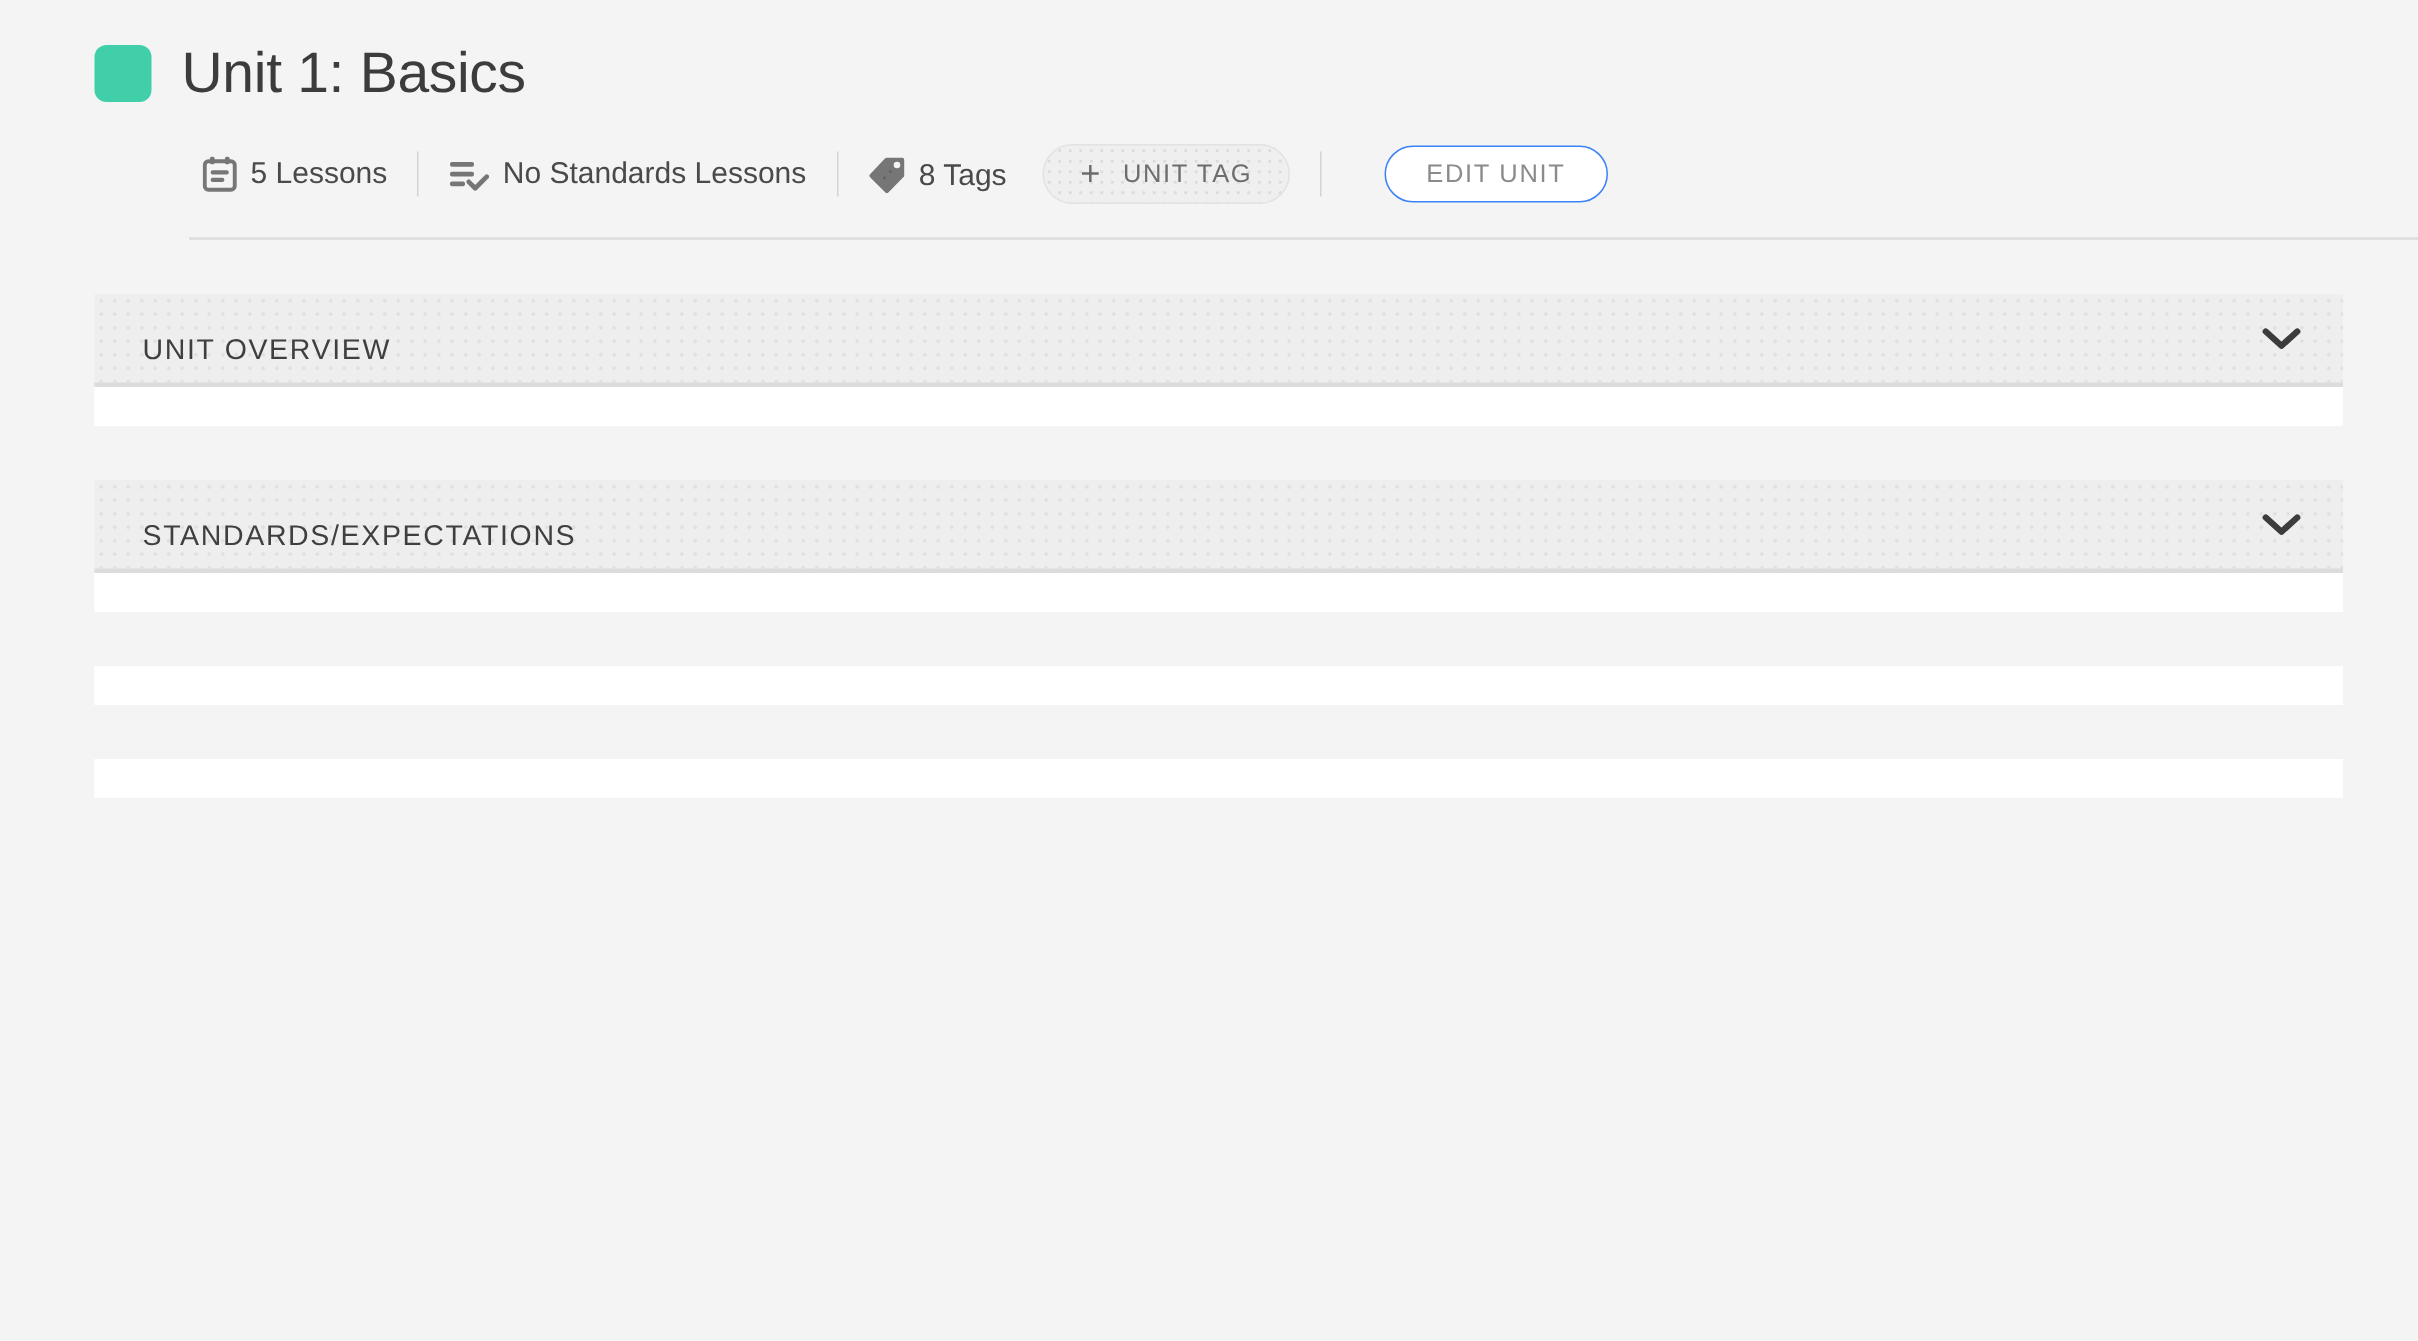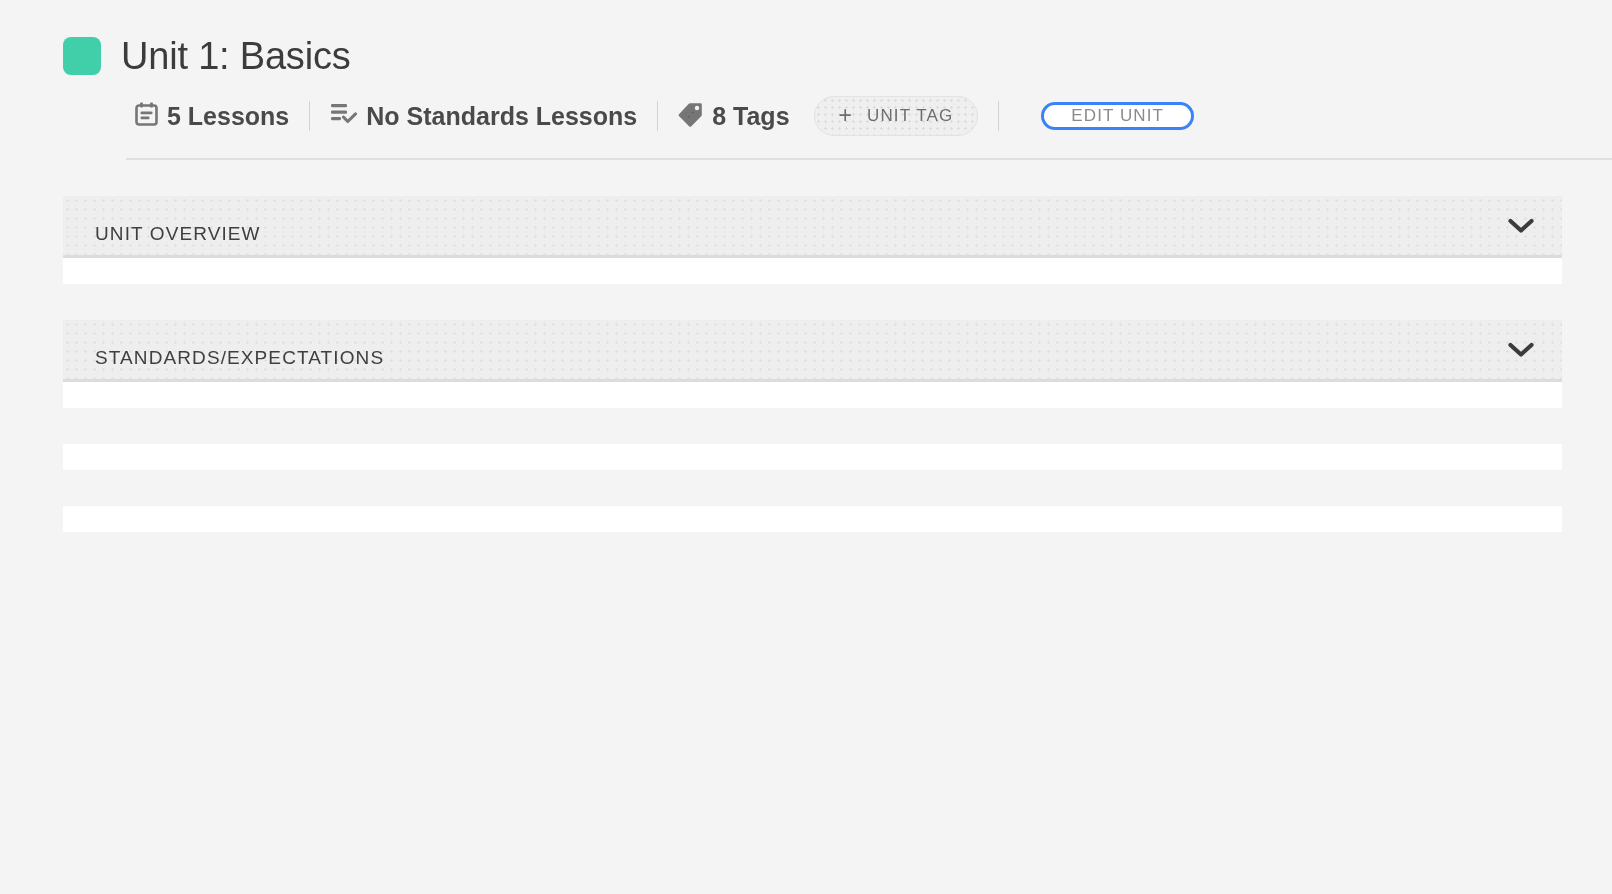--- a/index.html
+++ b/index.html
@@ -19,21 +19,20 @@
     background: #f4f4f4;
   }
 
   
   .unit-header {
     padding: 30px 0 0 63px;
   }
 
   .title-row {
     display: flex;
-    align-items: center;
     gap: 20px;
     height: 52px;
   }
 
   .color-swatch {
     width: 38px;
     height: 38px;
     border-radius: 8px;
     background: #40cfa8;
     flex: 0 0 auto;
@@ -52,25 +51,25 @@
   .meta-row {
     display: flex;
     align-items: center;
     margin-top: 14px;
     padding-left: 72px;
     height: 40px;
   }
 
   .meta-item {
     display: flex;
-    align-items: flex-start;
+    align-items: flex-end;
     gap: 9px;
     color: #4a4a4a;
-    font-size: 25px;
-    font-weight: bold;
+    font-size: 20px;
+    font-weight: normal;
     white-space: nowrap;
   }
 
   .meta-sep {
     width: 1px;
     height: 30px;
     background: #d3d3d3;
     margin: 0 20px;
     flex: 0 0 auto;
   }
@@ -107,25 +106,25 @@
     color: #6d6d6d;
     font-weight: 400;
     position: relative;
     top: -1px;
   }
 
   .btn-edit-unit {
     display: inline-flex;
     align-items: center;
     justify-content: center;
-    height: 28px;
+    height: 38px;
     padding: 0 27px;
     margin-left: 22px;
     border-radius: 19px;
-    border: 3px solid #3b82f6;
+    border: 1px solid #3b82f6;
     background: #ffffff;
     color: #8b8b8b;
     font-size: 17px;
     letter-spacing: 1.1px;
     cursor: pointer;
     white-space: nowrap;
   }
 
   .header-divider {
     margin: 22px 0 0 63px;

